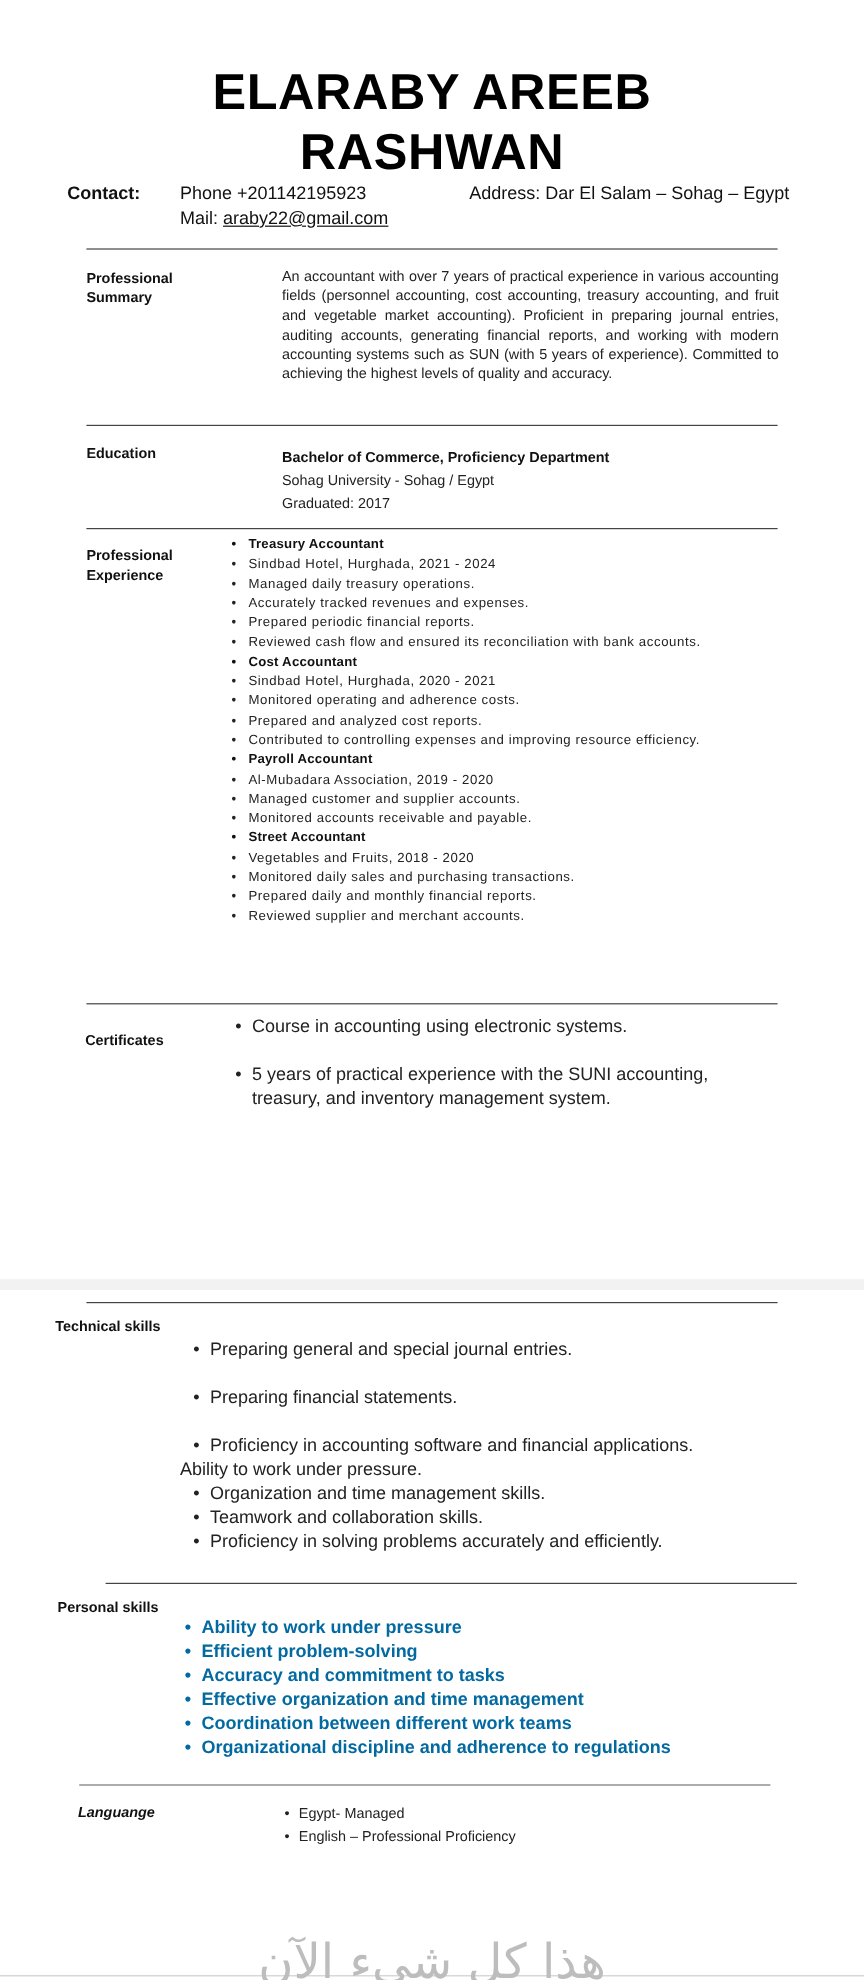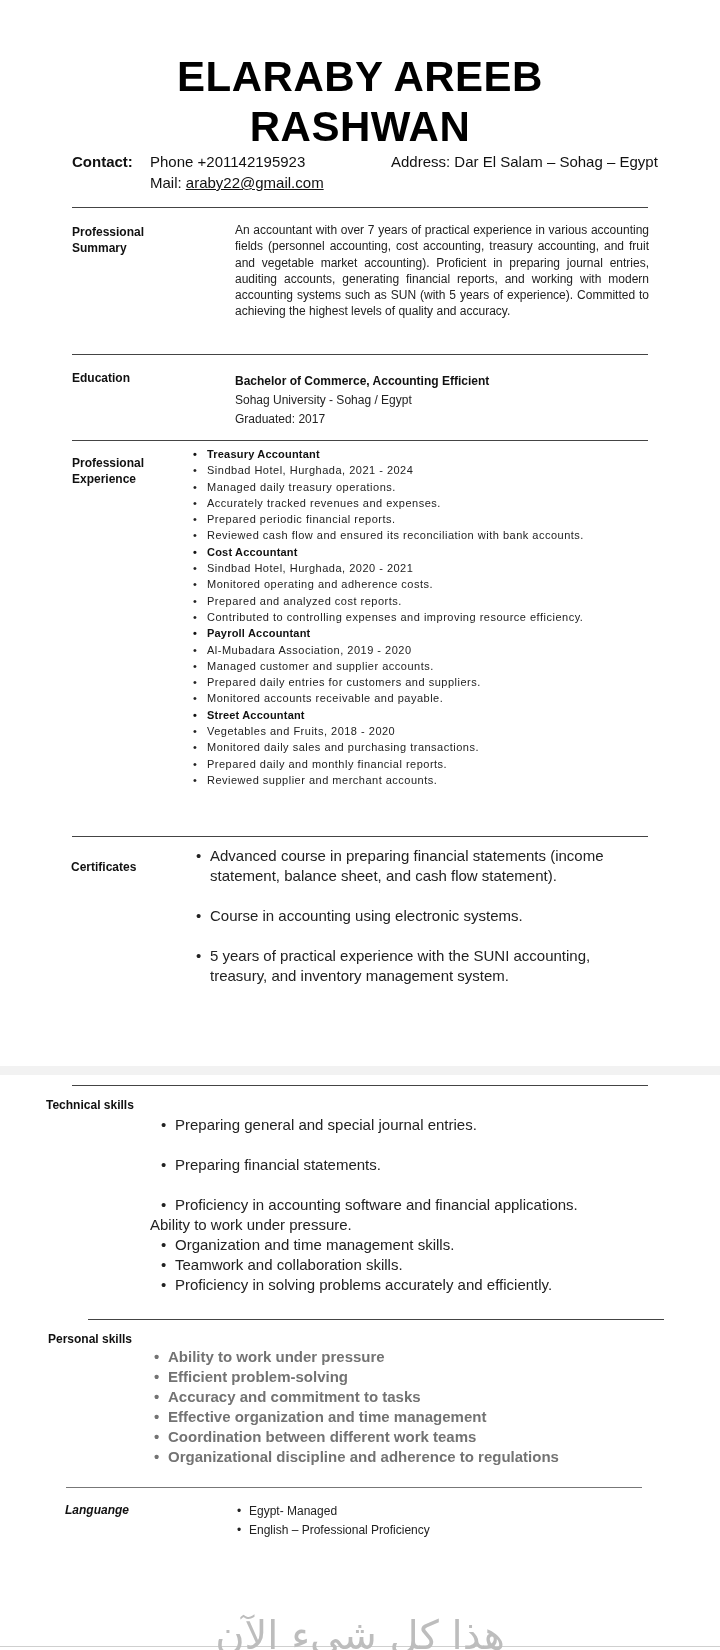--- a/index.html
+++ b/index.html
@@ -6,21 +6,21 @@
   body {
     width: 720px; height: 1650px; position: relative; overflow: hidden;
     background: #ffffff; color: #111;
     font-family: "Liberation Sans", sans-serif;
   }
   .abs { position: absolute; }
   .rule { position: absolute; height: 1px; background: #444; }
   .page-gap { position: absolute; left: 0; width: 720px; top: 1066px; height: 9px; background: #f2f2f2; }
 
   .name { left: 0; width: 720px; text-align: center; top: 52px; font-size: 42px; font-weight: bold; line-height: 50px; letter-spacing: 0.5px; color: #000; }
-  .contact-label { left: 72px; top: 153px; font-size: 15px; font-weight: bold; }
+  .contact-label { left: 56px; top: 153px; font-size: 15px; font-weight: bold; }
   .phone { left: 150px; top: 153px; font-size: 15px; }
   .address { left: 391px; top: 153px; font-size: 15px; }
   .mail { left: 150px; top: 174px; font-size: 15px; }
   .mail a { color: #111; text-decoration: underline; }
 
   .sec-label { font-size: 12px; font-weight: bold; line-height: 16px; }
 
   .summary { left: 235px; top: 222px; width: 414px; font-size: 12px; line-height: 16.3px; text-align: justify; color: #222; }
 
   .edu { left: 235px; top: 372px; font-size: 12px; line-height: 19px; color: #222; }
@@ -34,21 +34,21 @@
   .exp li.head { font-weight: bold; color: #111; letter-spacing: 0.2px; }
 
   .certs { left: 210px; top: 846px; width: 440px; font-size: 15px; line-height: 20px; color: #222; }
   .certs li { margin-bottom: 20px; }
 
   .tech { left: 175px; top: 1115px; width: 480px; font-size: 15px; line-height: 20px; color: #222; }
   .tech li.spaced { margin-bottom: 20px; }
   .tech li.plain::before { content: none; }
   .tech li.plain { margin-left: -25px; }
 
-  .pers { left: 168px; top: 1347px; width: 480px; font-size: 15px; line-height: 20px; font-weight: bold; color: #737373; }
+  .pers { left: 168px; top: 1347px; width: 480px; font-size: 15px; line-height: 20px; font-weight: bold; color: #0369a1; }
 
   .lang { left: 249px; top: 1502px; font-size: 12px; line-height: 19px; color: #222; }
   .lang li::before { left: -12px; }
 
   .footer-ar { left: 0; width: 720px; text-align: center; top: 1612px; font-size: 40px; color: #bdbdbd; font-family: "DejaVu Sans", sans-serif; direction: rtl; }
   .footer-line { position: absolute; top: 1646px; height: 1px; background: #cfcfcf; }
 </style>
 </head>
 <body>
 
@@ -66,21 +66,21 @@
 <div class="abs sec-label" style="left:72px; top:224px;">
   <div>Professional</div>
   <div>Summary</div>
 </div>
 <div class="abs summary">An accountant with over 7 years of practical experience in various accounting fields (personnel accounting, cost accounting, treasury accounting, and fruit and vegetable market accounting). Proficient in preparing journal entries, auditing accounts, generating financial reports, and working with modern accounting systems such as SUN (with 5 years of experience). Committed to achieving the highest levels of quality and accuracy.</div>
 
 <div class="rule" style="left:72px; width:576px; top:354px;"></div>
 
 <div class="abs sec-label" style="left:72px; top:370px;">Education</div>
 <div class="abs edu">
-  <div class="deg">Bachelor of Commerce, Accounting Efficient</div>
+  <div class="deg">Bachelor of Commerce, Proficiency Department</div>
   <div>Sohag University - Sohag / Egypt</div>
   <div>Graduated: 2017</div>
 </div>
 
 <div class="rule" style="left:72px; width:576px; top:440px;"></div>
 
 <div class="abs sec-label" style="left:72px; top:455px;">
   <div>Professional</div>
   <div>Experience</div>
 </div>
@@ -92,34 +92,32 @@
   <li>Prepared periodic financial reports.</li>
   <li>Reviewed cash flow and ensured its reconciliation with bank accounts.</li>
   <li class="head">Cost Accountant</li>
   <li>Sindbad Hotel, Hurghada, 2020 - 2021</li>
   <li>Monitored operating and adherence costs.</li>
   <li>Prepared and analyzed cost reports.</li>
   <li>Contributed to controlling expenses and improving resource efficiency.</li>
   <li class="head">Payroll Accountant</li>
   <li>Al-Mubadara Association, 2019 - 2020</li>
   <li>Managed customer and supplier accounts.</li>
-  <li>Prepared daily entries for customers and suppliers.</li>
   <li>Monitored accounts receivable and payable.</li>
   <li class="head">Street Accountant</li>
   <li>Vegetables and Fruits, 2018 - 2020</li>
   <li>Monitored daily sales and purchasing transactions.</li>
   <li>Prepared daily and monthly financial reports.</li>
   <li>Reviewed supplier and merchant accounts.</li>
 </ul>
 
 <div class="rule" style="left:72px; width:576px; top:836px;"></div>
 
 <div class="abs sec-label" style="left:71px; top:859px;">Certificates</div>
 <ul class="abs certs">
-  <li>Advanced course in preparing financial statements (income statement, balance sheet, and cash flow statement).</li>
   <li>Course in accounting using electronic systems.</li>
   <li>5 years of practical experience with the SUNI accounting, treasury, and inventory management system.</li>
 </ul>
 
 <div class="page-gap"></div>
 
 <div class="rule" style="left:72px; width:576px; top:1085px;"></div>
 
 <div class="abs sec-label" style="left:46px; top:1097px;">Technical skills</div>
 <ul class="abs tech">

